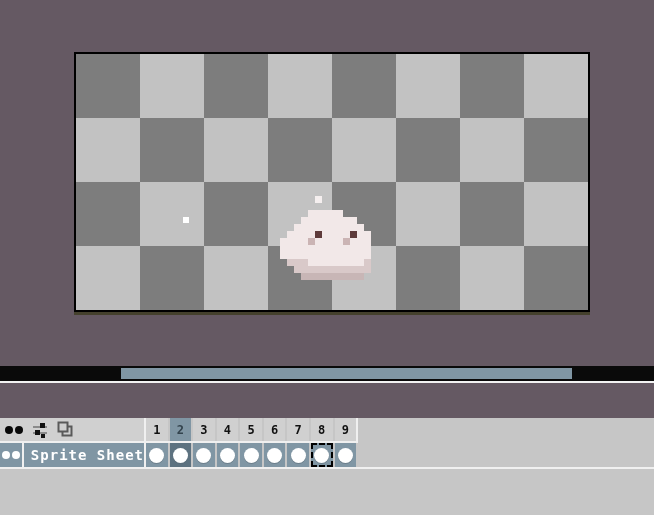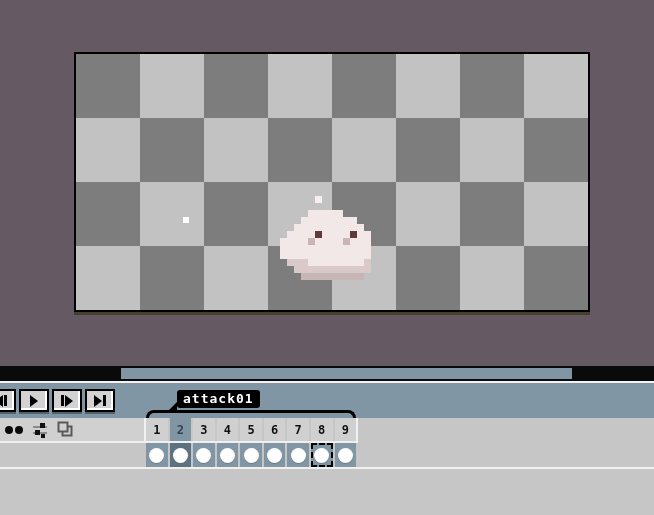--- a/index.html
+++ b/index.html
@@ -187,41 +187,20 @@
   <div id="particles-host">
       <div class="particle" style="left: 183px; top: 217px; width: 6px; height: 6px; background: rgb(255, 255, 255);"></div>
     </div>
   <div class="canvas-shadow"></div>
 
   <div class="scrollstrip">
     <div class="scroll-thumb"></div>
   </div>
   <div class="sep-line"></div>
 
-  <div class="toolbar">
-    <div class="playback" id="playback-host">
-        <div class="pb-btn">
-          <span class="pb-part-tri-left"></span>
-          <span class="pb-part-bar"></span>
-        </div>
-        <div class="pb-btn">
-          <span class="pb-part-tri-right"></span>
-        </div>
-        <div class="pb-btn">
-          <span class="pb-part-bar"></span>
-          <span class="pb-part-tri-right"></span>
-        </div>
-        <div class="pb-btn">
-          <span class="pb-part-tri-right"></span>
-          <span class="pb-part-bar"></span>
-        </div>
-      </div>
-    <div class="tag-label">attack01</div>
-    <div class="tag-bracket"></div>
-  </div>
 
   <div class="header-row">
     <div class="header-left">
       <span class="dots-icon">
           <i></i>
           <i></i>
         </span>
       <svg class="hdr-svg" width="16" height="16">
         <rect x="1" y="4" width="14" height="2" fill="#8a8a8a"></rect>
         <rect x="8" y="1" width="5" height="5" fill="#111"></rect>
@@ -241,20 +220,27 @@
         <div class="frame-cell">4</div>
         <div class="frame-cell">5</div>
         <div class="frame-cell">6</div>
         <div class="frame-cell">7</div>
         <div class="frame-cell">8</div>
         <div class="frame-cell">9</div>
       </div>
   </div>
 
   <div class="layer-row">
+    <div class="layer-left">
+      <span class="layer-toggles">
+          <i></i>
+          <i></i>
+        </span>
+      <span class="layer-name">Sprite Sheet</span>
+    </div>
     <div class="cel-cells" id="cels-host">
         <div class="cel">
           <span class="dot"></span>
         </div>
         <div class="cel selected">
           <span class="dot"></span>
         </div>
         <div class="cel">
           <span class="dot"></span>
         </div>

